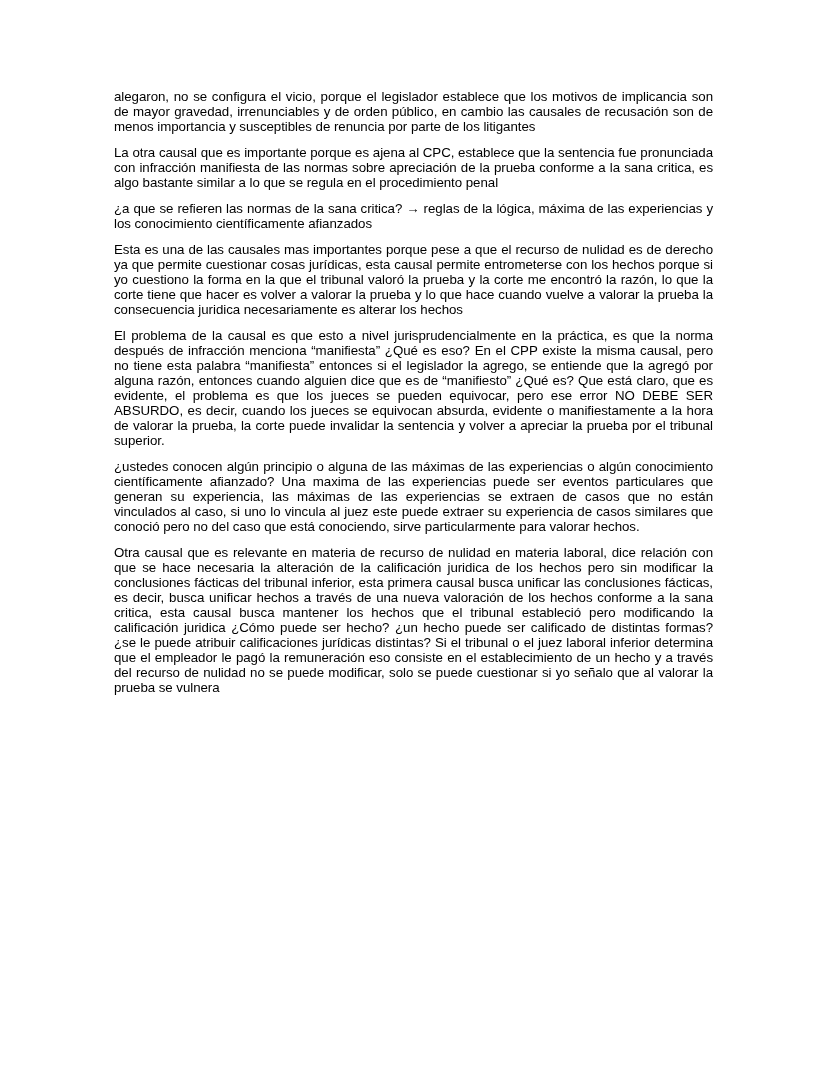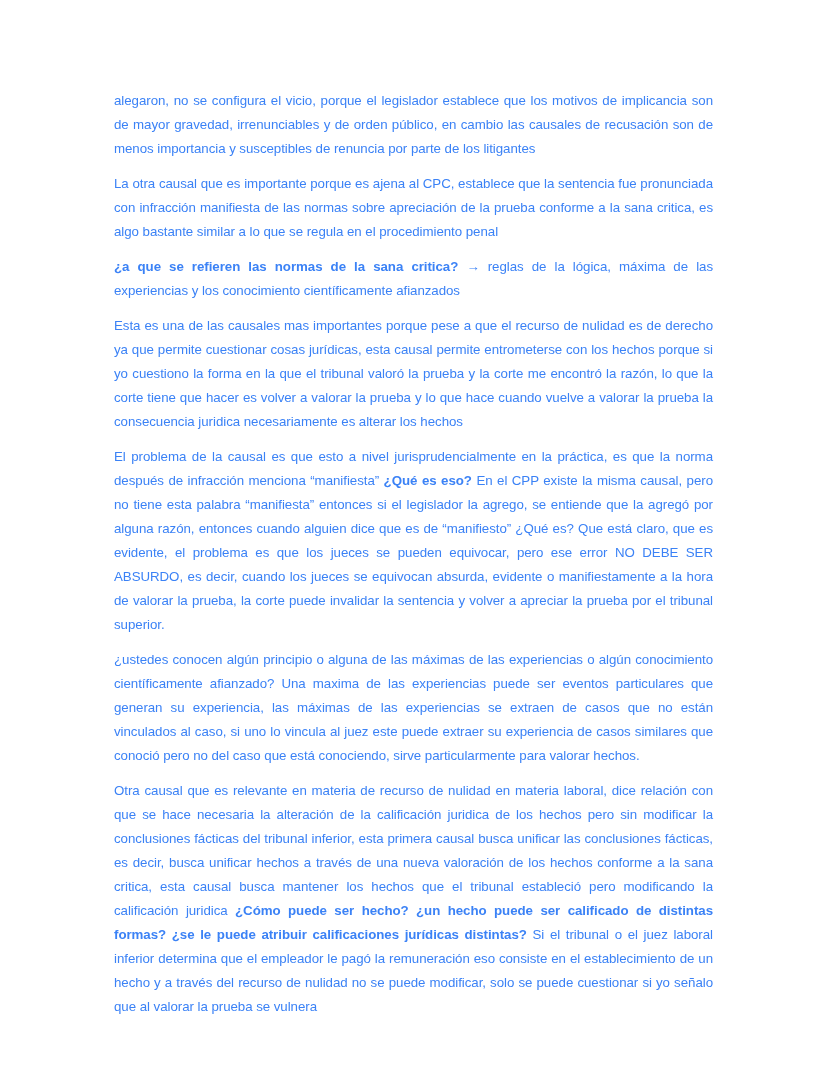--- a/index.html
+++ b/index.html
@@ -18,33 +18,33 @@
   .text-column {
     position: absolute;
     left: 114px;
     top: 89px;
     width: 599px;
   }
   p.para {
     margin: 0 0 11px 0;
     font-family: "Liberation Sans", sans-serif;
     font-size: 13.3px;
-    line-height: 24px;
-    color: #3b82f6;
+    line-height: 15px;
+    color: #000000;
     text-align: justify;
     text-justify: inter-word;
     letter-spacing: -0.05px;
     word-spacing: 0px;
     -webkit-font-smoothing: antialiased;
   }
   p.para:last-child {
     margin-bottom: 11px;
   }
   b.strong {
-    font-weight: 700;
+    font-weight: 400;
   }
   .arrow {
     font-weight: 700;
   }
 </style>
 </head>
 <body>
 
 <div class="page">
   <div class="text-column" id="text-column">

